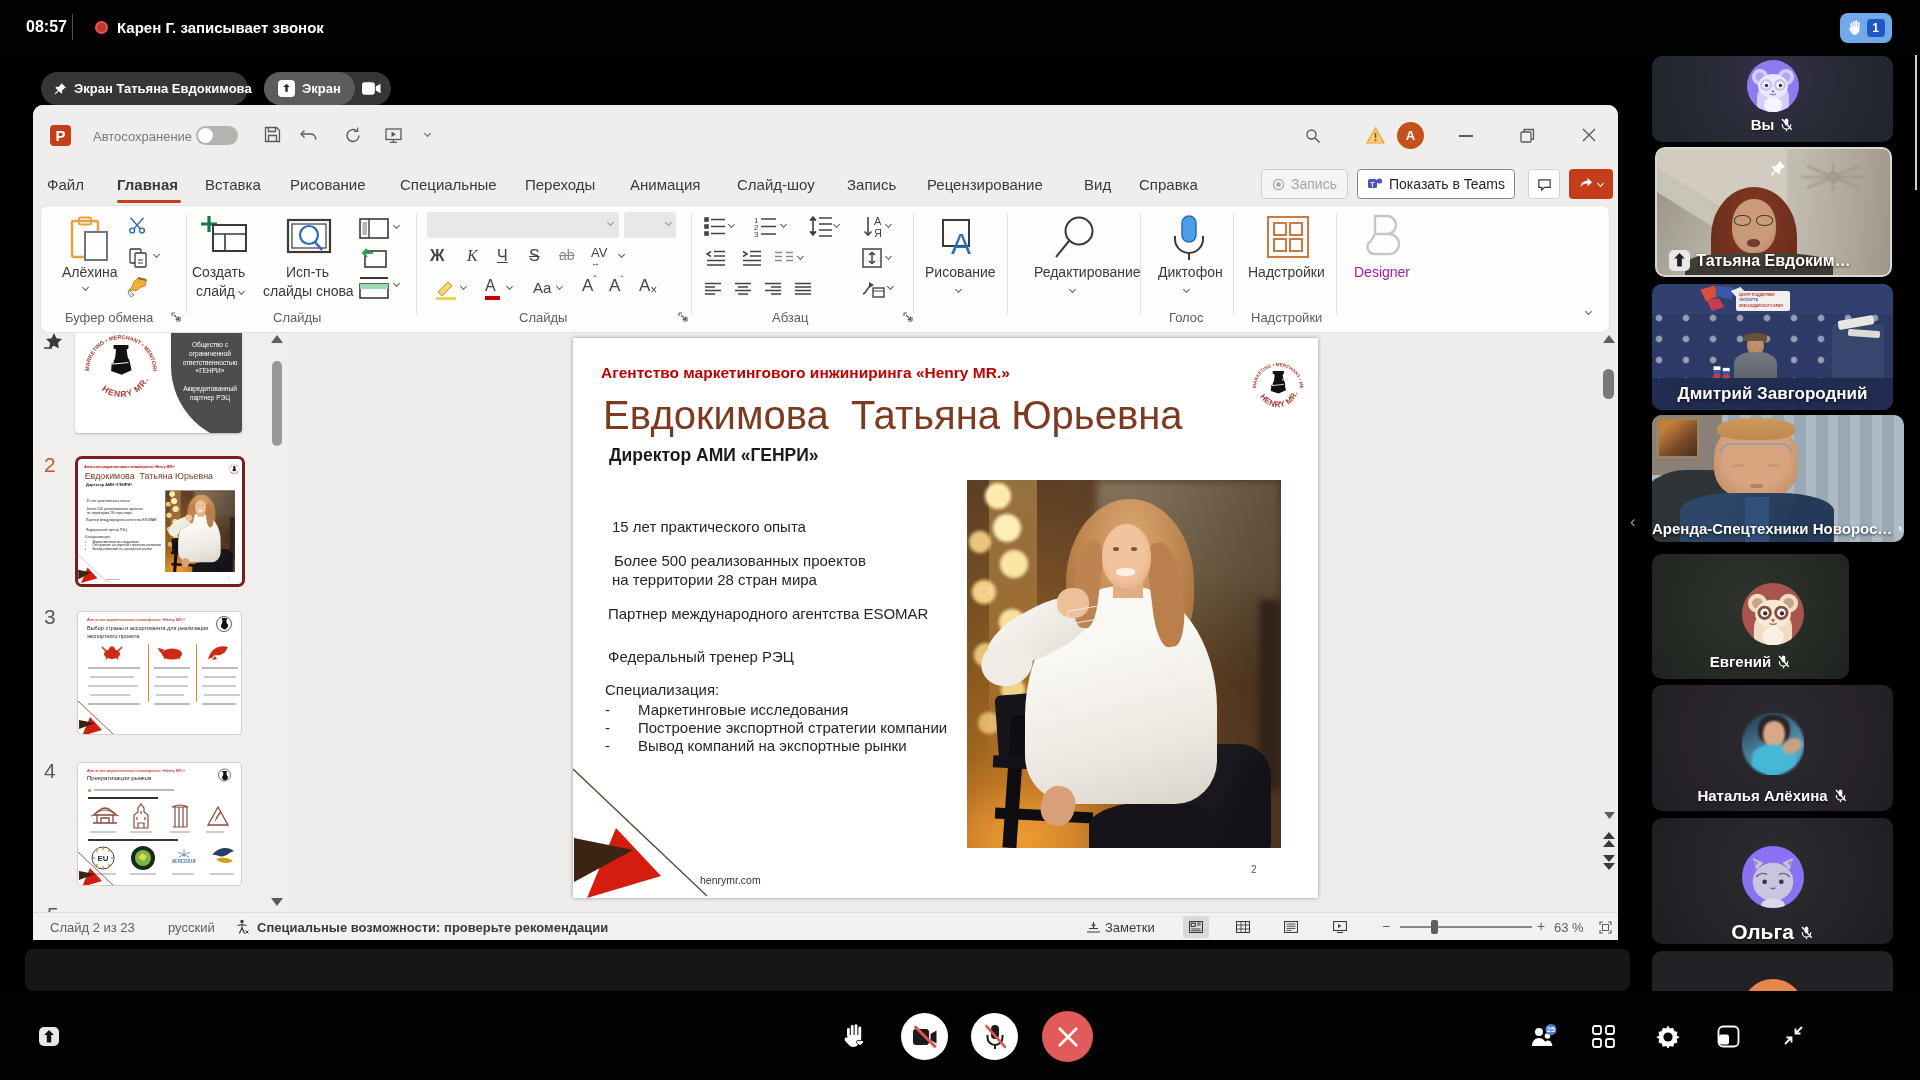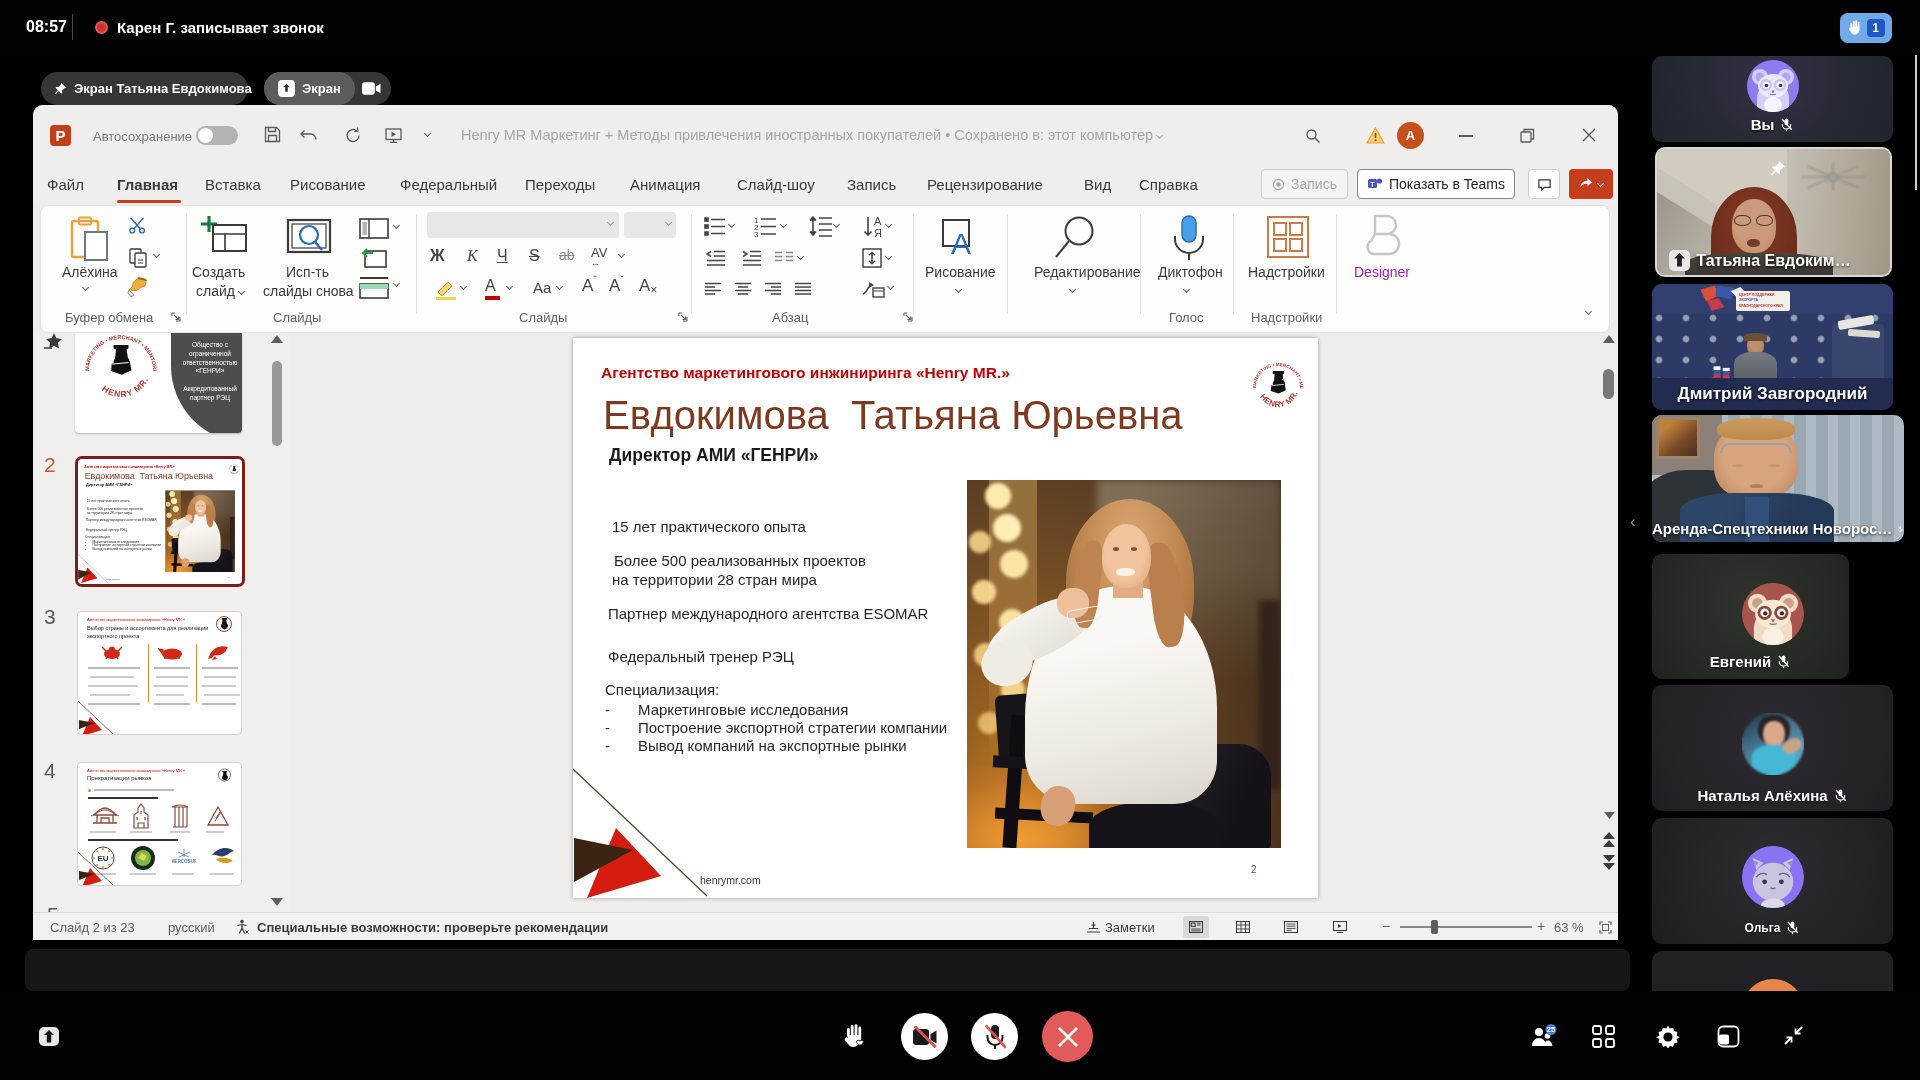--- a/index.html
+++ b/index.html
@@ -55,21 +55,20 @@
     <svg class="abs" style="left:312px;top:22px" width="17" height="17" viewBox="0 0 17 17" fill="none" stroke="#5c5a58" stroke-width="1.4">
         <path d="M14 8.5a6 6 0 11-2-4.5"></path>
         <path d="M12.5 0.5l.4 3.8-3.8.4" stroke-width="1.2"></path>
       </svg>
     <svg class="abs" style="left:352px;top:23px" width="17" height="15" viewBox="0 0 17 15" fill="none" stroke="#5c5a58" stroke-width="1.3">
         <rect x="1" y="1" width="15" height="10.5"></rect>
         <path d="M6.5 3.5v5.5l4.5-2.75z" fill="#5c5a58" stroke="none"></path>
         <path d="M5 14.5h7M8.5 11.5v3"></path>
       </svg>
     <span class="abs" style="left:392px;top:22px;color:#5c5a58;font-size:12px"><i class="cv"></i></span>
-    <span class="abs" style="left:428px;top:22px;color:#a8a6a4;font-size:14.5px">Henry MR  Маркетинг + Методы привлечения иностранных покупателей • Сохранено в: этот компьютер <span style="font-size:11px"><i class="cv"></i></span></span>
     <svg class="abs" style="left:1272px;top:23px" width="16" height="16" viewBox="0 0 16 16" fill="none" stroke="#5c5a58" stroke-width="1.4">
         <circle cx="6.5" cy="6.5" r="4.5"></circle>
         <path d="M10 10l4.5 4.5"></path>
       </svg>
     <svg class="abs" style="left:1333px;top:22px" width="19" height="17" viewBox="0 0 19 17">
         <path d="M9.5 1L18 16H1z" fill="#fbcc79" stroke="#e8a33d" stroke-width="1.2"></path>
         <path d="M9.5 6v5" stroke="#7a5a10" stroke-width="1.6"></path>
         <circle cx="9.5" cy="13.2" r="1" fill="#7a5a10"></circle>
       </svg>
     <div class="abs" style="left:1364px;top:17px;width:27px;height:27px;background:#c4511c;border-radius:50%;color:#fff;font-size:13px;font-weight:bold;text-align:center;line-height:27px">A</div>
@@ -82,21 +81,21 @@
         <path d="M1 1l12 12M13 1L1 13"></path>
       </svg>
   </div>
 
   <div class="abs" style="left:0;top:60px;width:100%;height:40px;background:#efeeec;color:#3b3a39;font-size:15px" id="tabs">
     <span class="abs" style="left:14px;top:11px">Файл</span>
     <span class="abs" style="left:84px;top:11px;font-weight:bold;color:#3b3a39">Главная</span>
     <div class="abs" style="left:84px;top:35px;width:64px;height:3px;background:#c43e1c;border-radius:2px"></div>
     <span class="abs" style="left:172px;top:11px">Вставка</span>
     <span class="abs" style="left:257px;top:11px">Рисование</span>
-    <span class="abs" style="left:367px;top:11px">Федеральный</span>
+    <span class="abs" style="left:367px;top:11px">Специальные</span>
     <span class="abs" style="left:492px;top:11px">Переходы</span>
     <span class="abs" style="left:597px;top:11px">Анимация</span>
     <span class="abs" style="left:704px;top:11px">Слайд-шоу</span>
     <span class="abs" style="left:814px;top:11px">Запись</span>
     <span class="abs" style="left:894px;top:11px">Рецензирование</span>
     <span class="abs" style="left:1051px;top:11px">Вид</span>
     <span class="abs" style="left:1106px;top:11px">Справка</span>
 
     <div class="abs flex" style="left:1228px;top:4px;height:30px;border:1px solid #d0cecc;background:#f5f4f2;border-radius:4px;padding:0 10px;gap:6px;color:#a8a6a4">
       <svg width="13" height="13" viewBox="0 0 14 14" fill="none" stroke="#a8a6a4" stroke-width="1.2">
@@ -952,21 +951,21 @@
           <path d="M12 20l-3-10 9 4zM40 20l3-10-9 4z" fill="#cac4de"></path>
           <path d="M11 17l-1.5-5 4.5 2zM41 17l1.5-5-4.5 2z" fill="#9a8fc2"></path>
           <ellipse cx="26" cy="30" rx="17" ry="16" fill="#cac4de"></ellipse>
           <path d="M12 26c2-3 6-4 9-2M31 24c3-2 7-1 9 2" stroke="#6a6288" stroke-width="1.2" fill="none"></path>
           <circle cx="19" cy="30" r="2" fill="#3a3450"></circle>
           <circle cx="33" cy="30" r="2" fill="#3a3450"></circle>
           <path d="M24 35c1.5 1.2 2.5 1.2 4 0" stroke="#6a6288" stroke-width="1.2" fill="none"></path>
           <ellipse cx="26" cy="50" rx="10" ry="6" fill="#dcd8ea"></ellipse>
         </svg>
     </div>
-    <div class="abs flex" style="left:0;top:102px;width:100%;justify-content:center;gap:5px;color:#fff;font-size:12px;font-weight:bold">
+    <div class="abs flex" style="left:0;top:102px;width:100%;justify-content:center;gap:5px;color:#fff;font-size:21px;font-weight:bold">
       <span style="text-shadow:0 1px 2px rgba(0,0,0,.7)">Ольга</span>
       <svg width="15" height="15" viewBox="0 0 16 16">
           <rect x="6.1" y="1.6" width="3.8" height="7.2" rx="1.9" fill="#fff"></rect>
           <path d="M3.6 7.6v.9a4.4 4.4 0 008.8 0v-.9" fill="none" stroke="#fff" stroke-width="1.3"></path>
           <path d="M8 13.2v2" stroke="#fff" stroke-width="1.3"></path>
           <path d="M3.2 2.2l10.3 11.3" stroke="#fff" stroke-width="1.5"></path>
         </svg>
     </div>
   </div>
 

